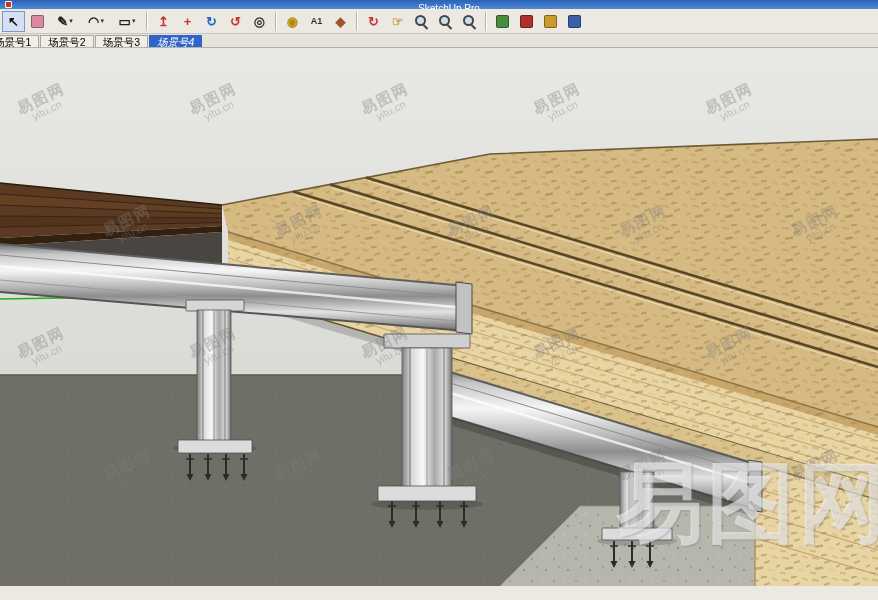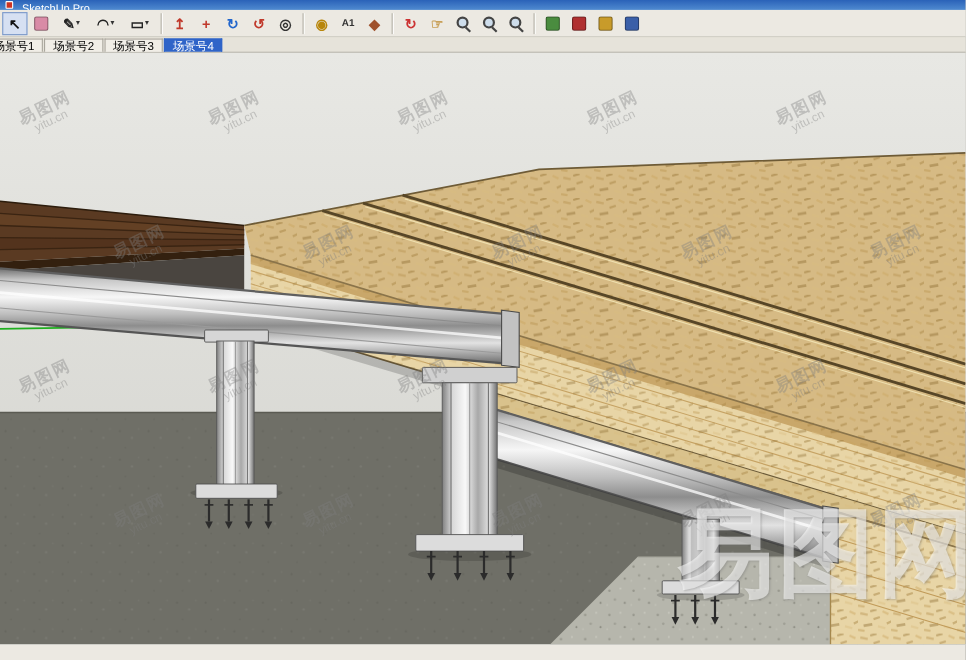--- a/index.html
+++ b/index.html
@@ -7,21 +7,21 @@
     --osb-top:#d6ba84; --osb-face:#e8d5a6; --wood:#5a3a22;
     --accent:#2f64c8; --chrome:#ece9e2;
     --title-blue-1:#2a62b8; --title-blue-2:#4f8ad0;
   }
   *{box-sizing:border-box; margin:0; padding:0;}
   body{font-family:"Liberation Sans", sans-serif; background:#888;}
   .app{width:878px; height:600px; overflow:hidden; position:relative; background:var(--chrome);}
 
   
   .title-bar{height:9px; background:linear-gradient(180deg,var(--title-blue-1),var(--title-blue-2));
-    color:#fff; font-size:10px; line-height:17px; padding-left:20px; position:relative; overflow:hidden; white-space:nowrap;}
+    color:#fff; font-size:10px; line-height:17px; padding-left:20px; position:relative; overflow:hidden; white-space:nowrap;text-align:center;}
   .app-icon{position:absolute; left:5px; top:1px; width:7px; height:7px; background:#cc3322; border:1px solid #fff; border-radius:1px;}
 
   
   .menu-bar{height:14px; background:var(--chrome); border-bottom:1px solid #dbd8cf; overflow:hidden;}
   .menu-inner{display:flex; margin-left:-9px; height:14px; align-items:center;}
   .menu-item{font-size:11px; line-height:14px; padding:0 7px; color:#111; white-space:nowrap; cursor:default;}
 
   
   .toolbar{height:25px; background:var(--chrome); border-bottom:1px solid #c8c5bc; display:flex; align-items:center; padding:1px 2px; gap:1px;}
   .tool-btn{width:23px; height:21px; display:flex; align-items:center; justify-content:center; border:1px solid transparent; background:transparent;}
@@ -36,21 +36,21 @@
   .tool-magnifier::after{content:""; position:absolute; left:10px; top:10px; width:6px; height:2.4px;
     background:#444; transform:rotate(45deg); transform-origin:0 0;}
   .tool-drop{font-size:7px; color:#333; margin-left:1px;}
   .tool-sep{width:2px; height:19px; border-left:1px solid #b5b2a8; border-right:1px solid #fff; margin:0 3px;}
 
   
   .scene-tabs{height:14px; background:#e6e3da; border-bottom:1px solid #b5b2a8; overflow:hidden;}
   .tabs-inner{display:flex; align-items:flex-end; height:14px; margin-left:-14px;}
   .scene-tab{font-size:10.5px; line-height:12px; padding:0 7px; height:13px; background:#f1eee7;
     border:1px solid #a9a69c; border-bottom:none; margin-right:1px; color:#000; white-space:nowrap;}
-  .scene-tab.active{background:var(--accent); color:#fff; border-color:var(--accent);}
+  .scene-tab.active{background:var(--accent); color:#fff; border-color:var(--accent);font-style:italic;}
 
   
   .viewport{position:relative; width:878px; height:538px; overflow:hidden; background:var(--sky);}
   .viewport svg{display:block;}
   .f-ground{fill:var(--ground);} .f-concrete{fill:var(--concrete);}
   .f-osb-top{fill:var(--osb-top);} .f-osb-face{fill:var(--osb-face);} .f-wood{fill:var(--wood);}
 
   
   .wm-layer{position:absolute; left:0; top:0; width:100%; height:100%; pointer-events:none;}
   .wm-tile{position:absolute; transform:rotate(-26deg); text-align:center; color:rgba(125,125,125,.38);

